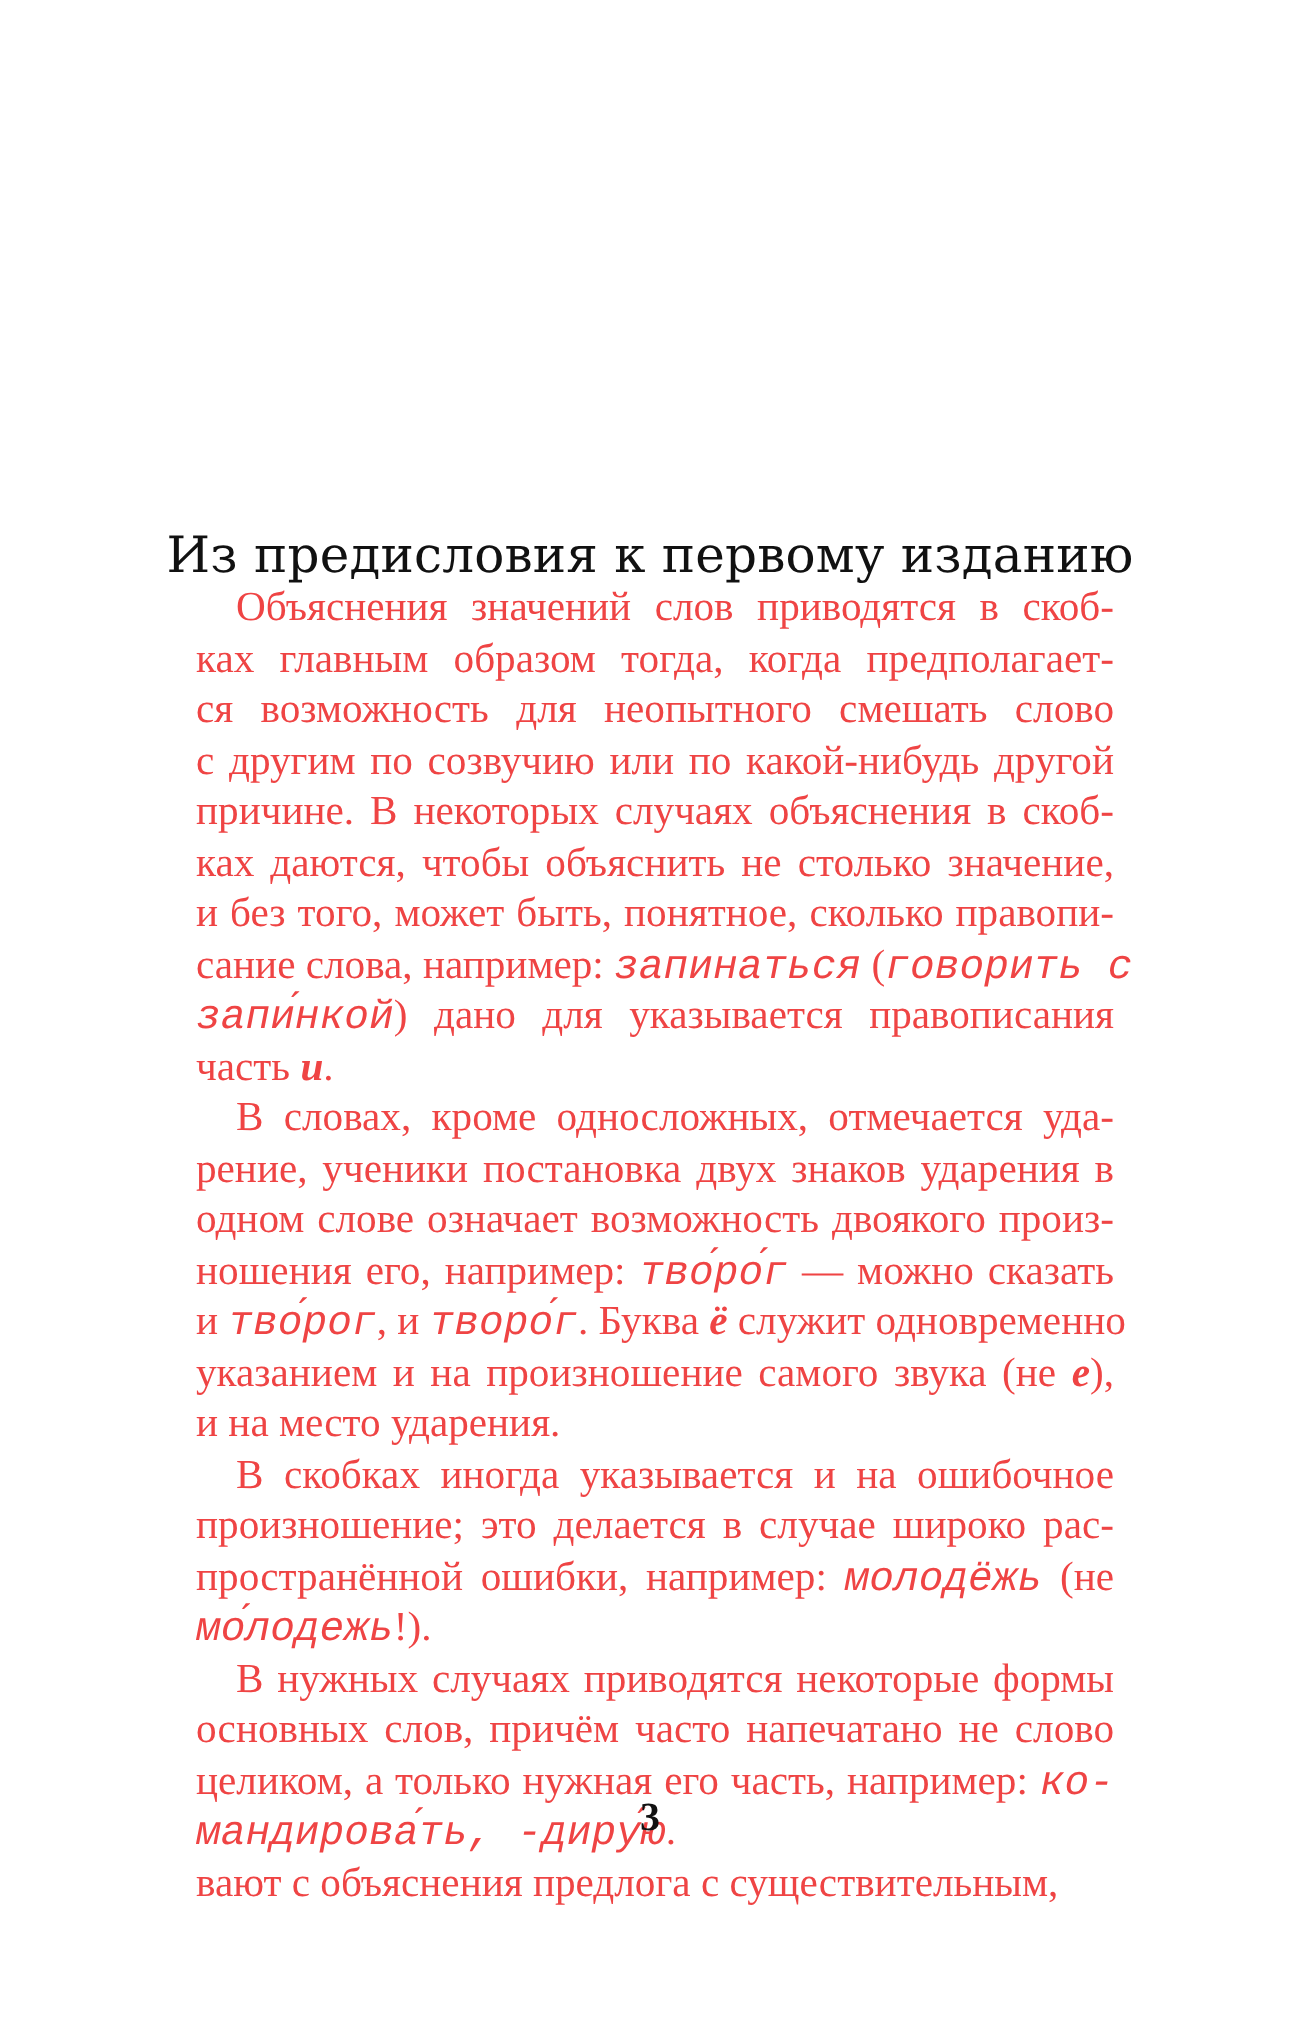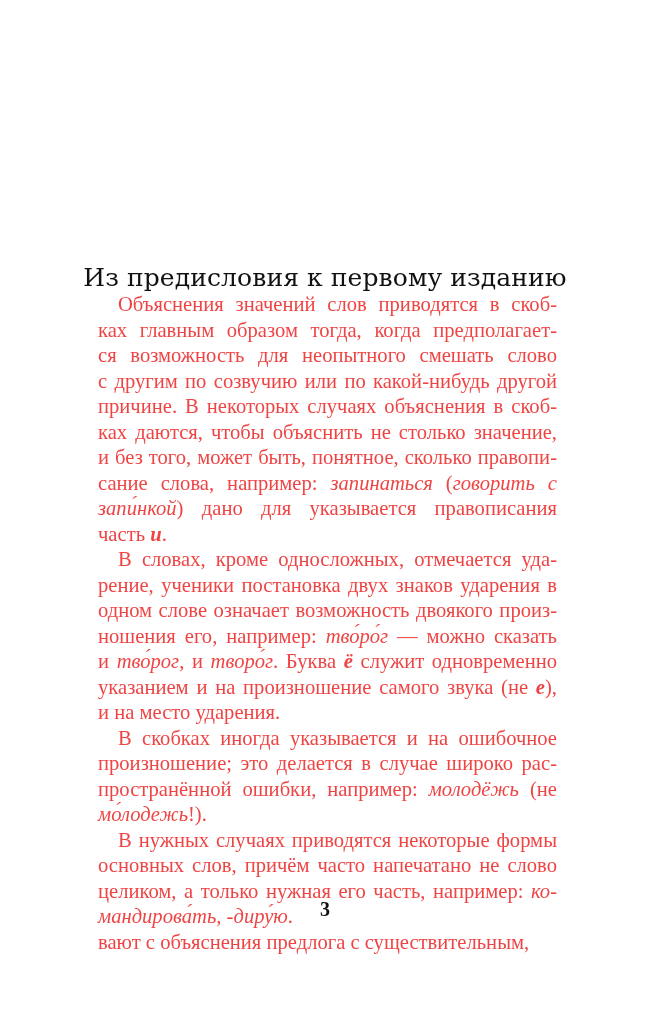--- a/index.html
+++ b/index.html
@@ -52,20 +52,21 @@
       overflow: visible;
     }
     .line.last {
       text-align-last: left;
     }
     .line.indent {
       padding-left: 20px;
     }
     .it {
       font-style: italic;
+      font-family: Liberation Mono, monospace;
     }
     .bi {
       font-style: italic;
       font-weight: bold;
     }
     .page-number {
       position: absolute;
       left: 0;
       width: 650px;
       top: 898px;

